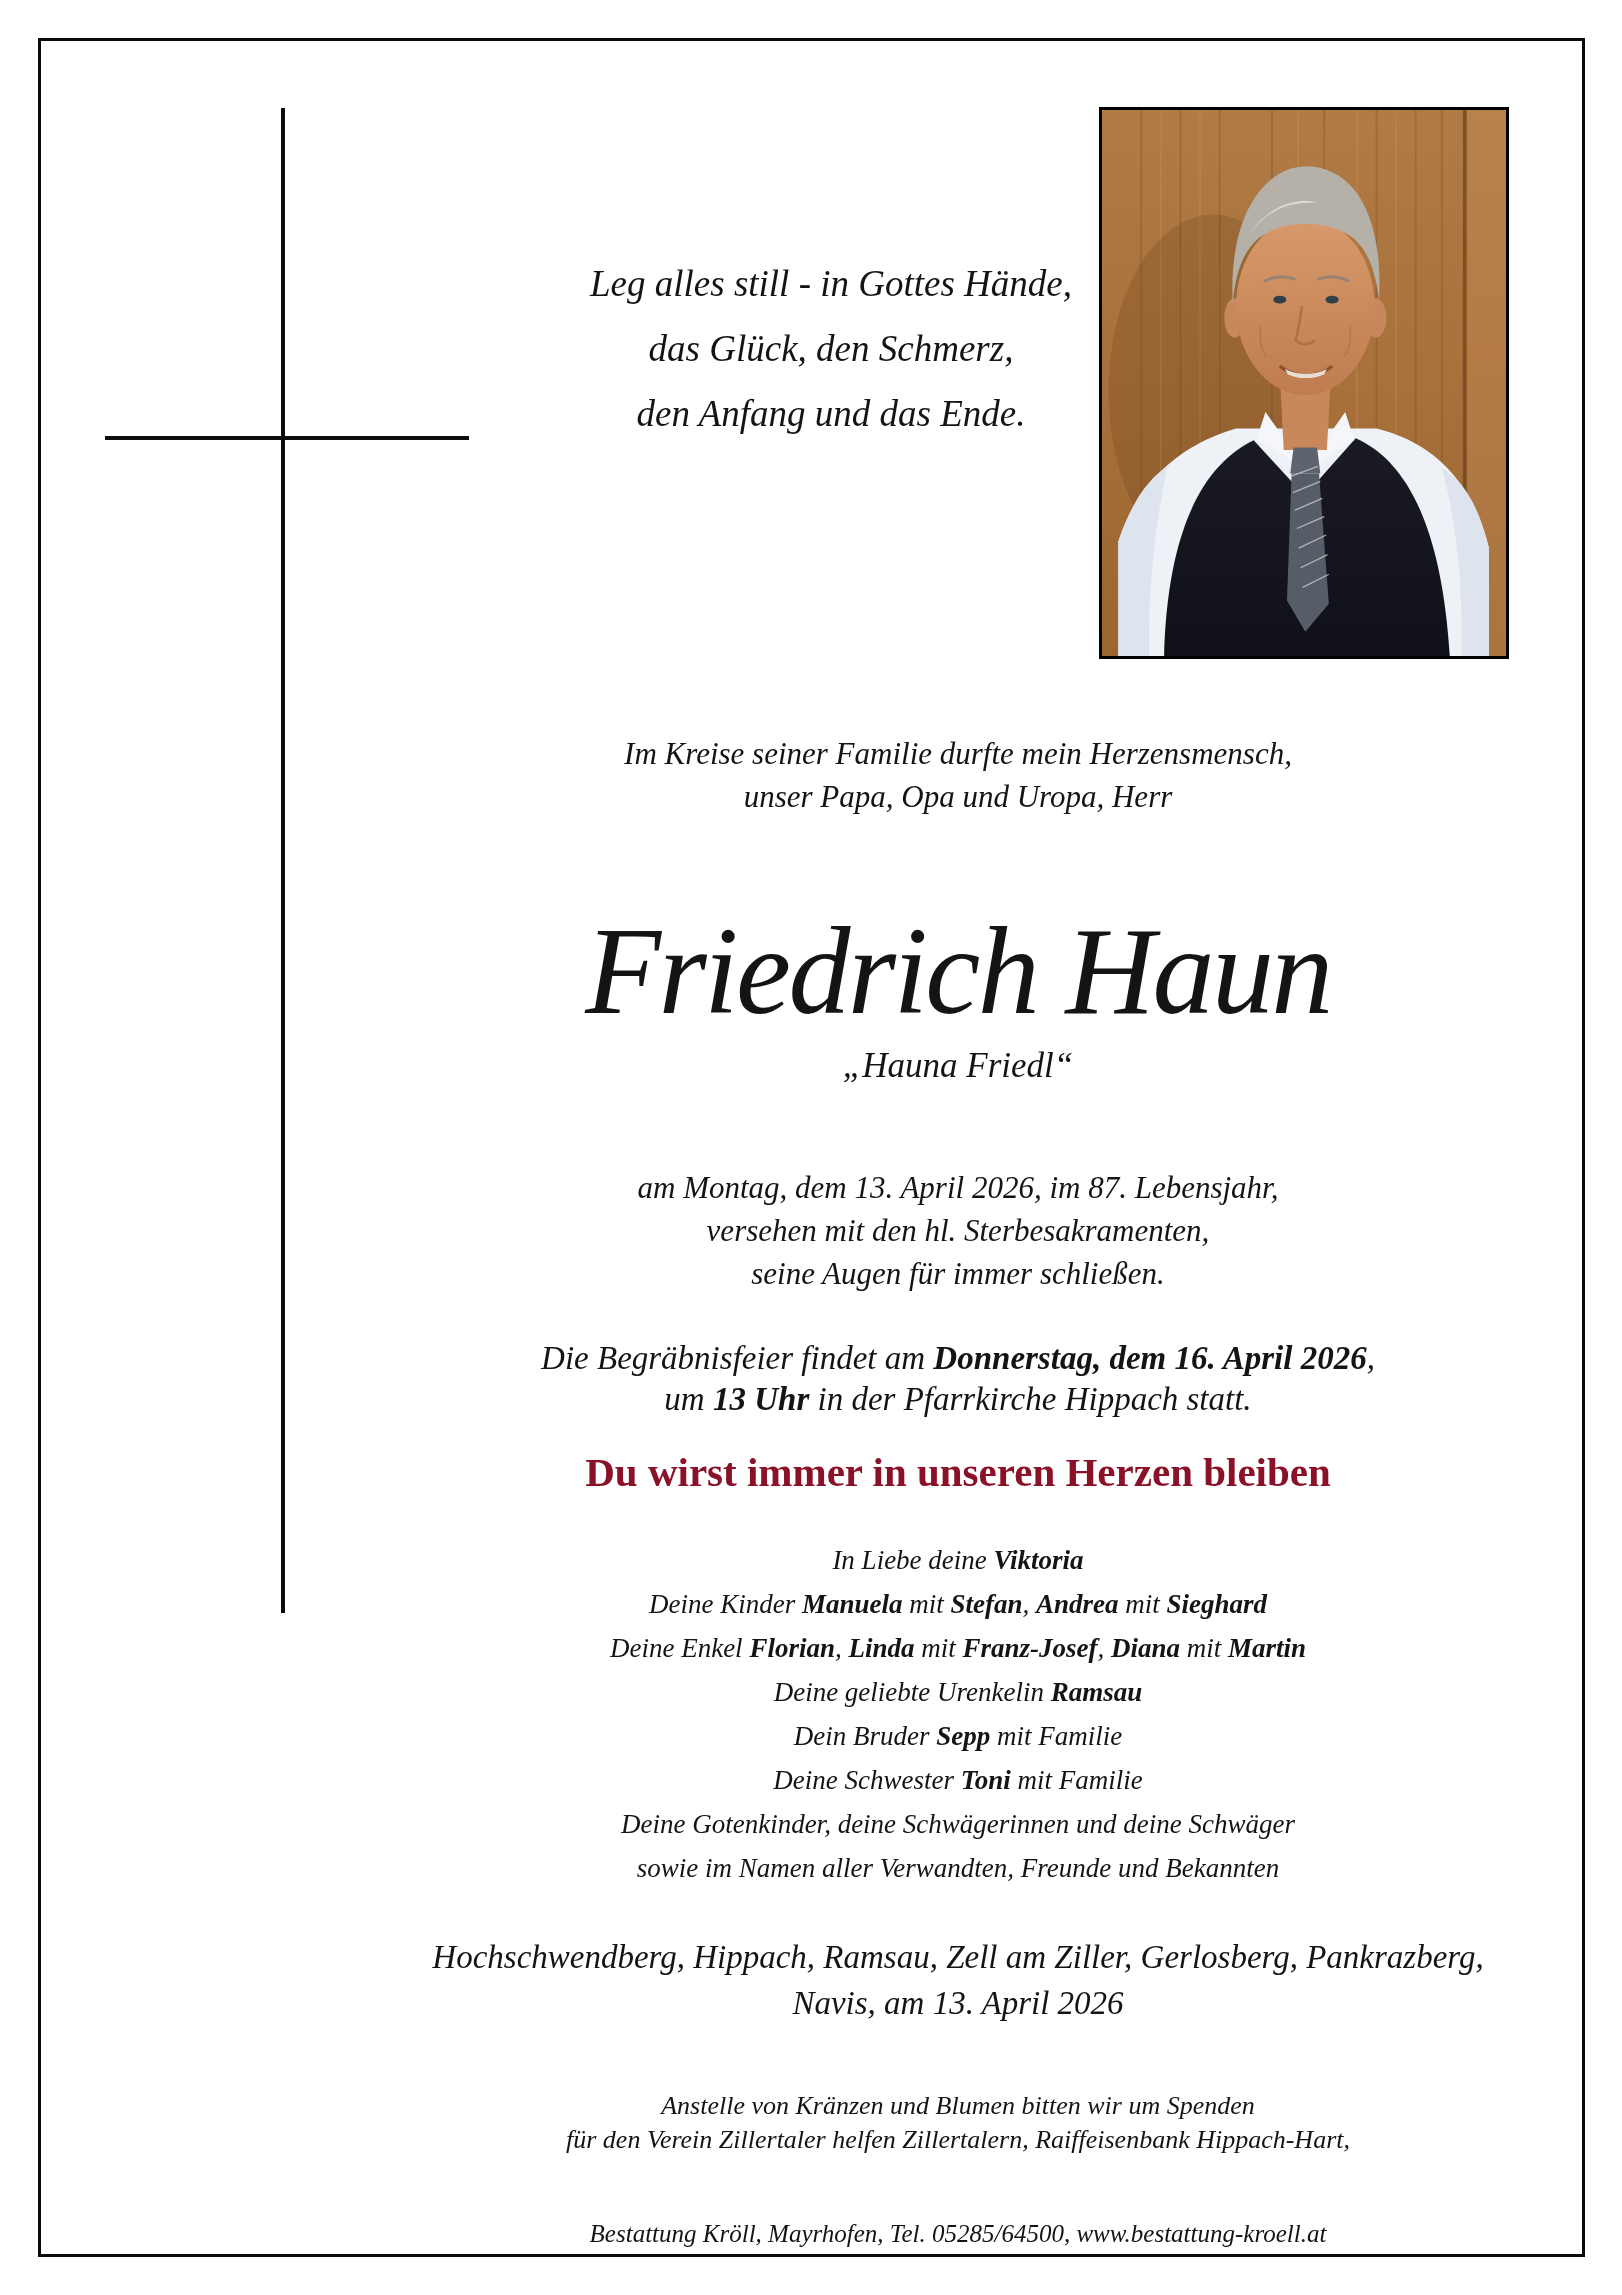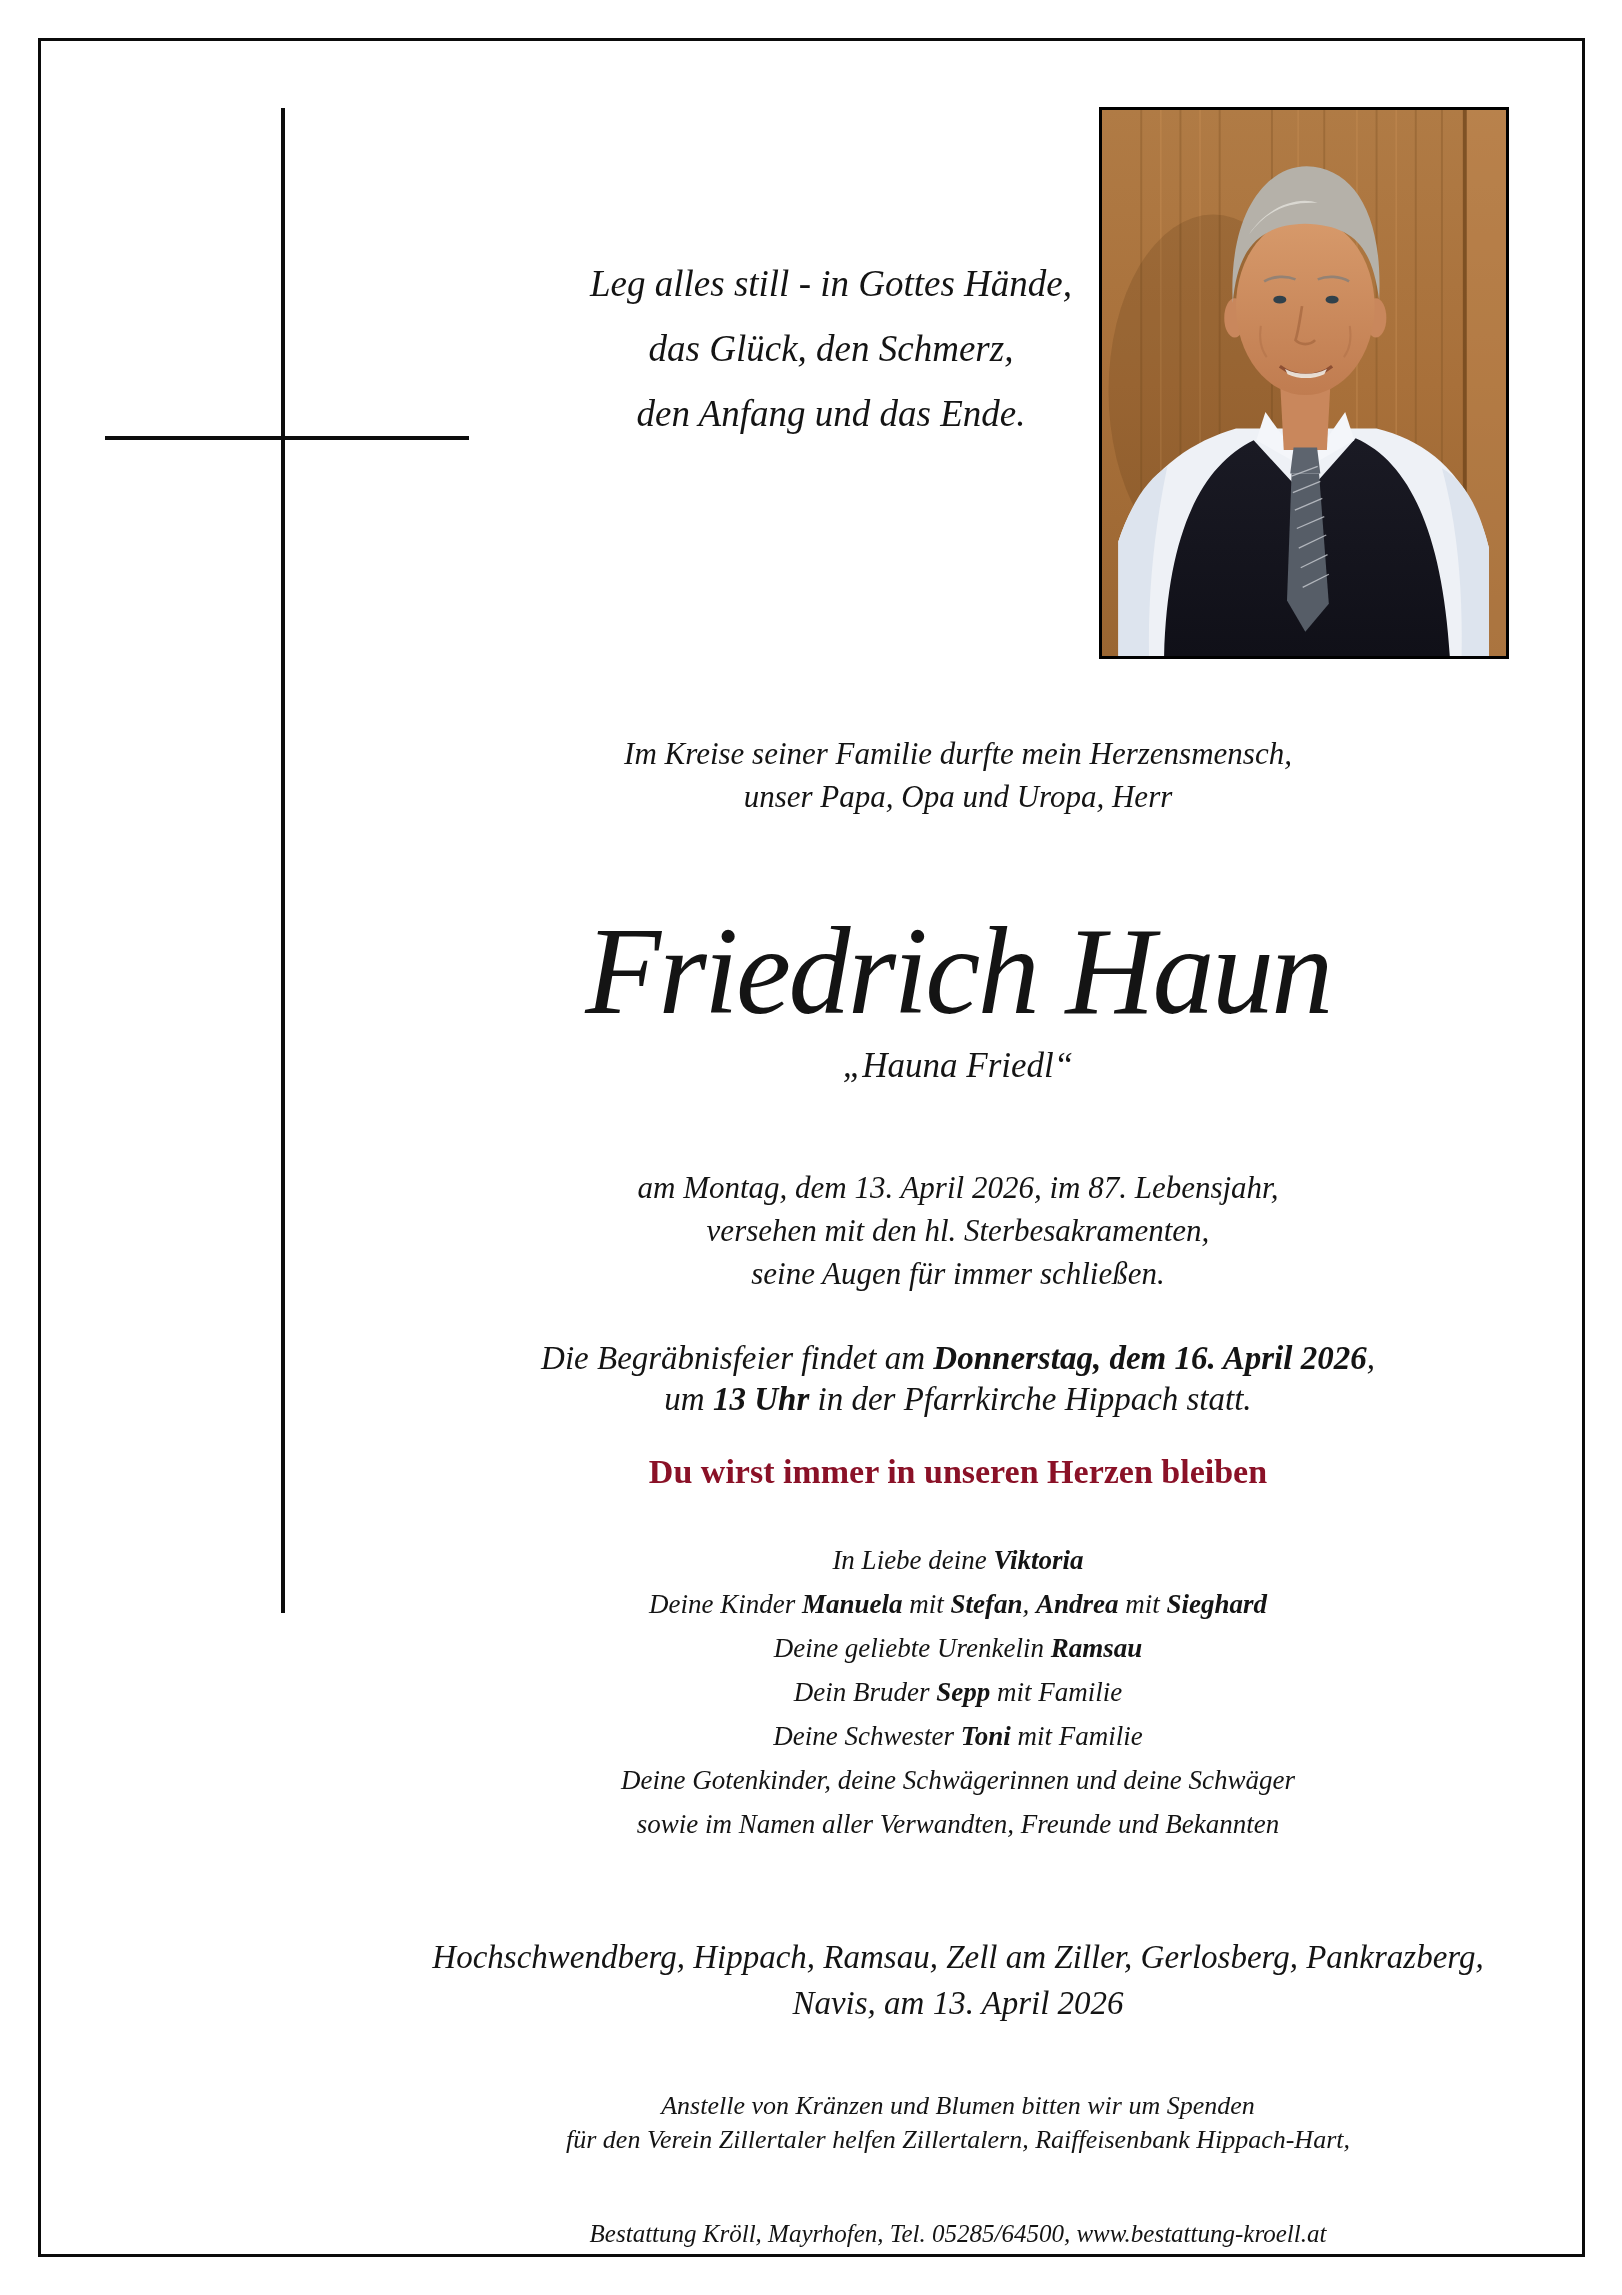--- a/index.html
+++ b/index.html
@@ -83,21 +83,21 @@
     font-size: 31px;
     line-height: 43px;
   }
   .funeral {
     top: 1338px;
     font-size: 33px;
     line-height: 41px;
   }
   .remembrance {
     top: 1447px;
-    font-size: 34px;
+    font-size: 41px;
     line-height: 50px;
     font-style: normal;
     font-weight: bold;
   }
   .mourners {
     top: 1538px;
     font-size: 27px;
     line-height: 44px;
   }
   .places {
@@ -232,20 +232,21 @@
 <div class="tblock funeral">
     <div><span>Die Begräbnisfeier findet am </span><span class="b">Donnerstag, dem 16. April 2026</span><span>,</span></div>
     <div><span>um </span><span class="b">13 Uhr</span><span> in der Pfarrkirche Hippach statt.</span></div>
   </div>
 
 <div class="tblock remembrance" style="color: rgb(138, 17, 39);">Du wirst immer in unseren Herzen bleiben</div>
 
 <div class="tblock mourners">
     <div><span>In Liebe deine </span><span class="b">Viktoria</span></div>
     <div><span>Deine Kinder </span><span class="b">Manuela</span><span> mit </span><span class="b">Stefan</span><span>, </span><span class="b">Andrea</span><span> mit </span><span class="b">Sieghard</span></div>
+    <div><span>Deine Enkel </span><span class="b">Florian</span><span>, </span><span class="b">Linda</span><span> mit </span><span class="b">Franz-Josef</span><span>, </span><span class="b">Diana</span><span> mit </span><span class="b">Martin</span></div>
     <div><span>Deine geliebte Urenkelin </span><span class="b">Ramsau</span></div>
     <div><span>Dein Bruder </span><span class="b">Sepp</span><span> mit Familie</span></div>
     <div><span>Deine Schwester </span><span class="b">Toni</span><span> mit Familie</span></div>
     <div><span>Deine Gotenkinder, deine Schwägerinnen und deine Schwäger</span></div>
     <div><span>sowie im Namen aller Verwandten, Freunde und Bekannten</span></div>
   </div>
 
 <div class="tblock places">
     <div>Hochschwendberg, Hippach, Ramsau, Zell am Ziller, Gerlosberg, Pankrazberg,</div>
     <div>Navis, am 13. April 2026</div>

